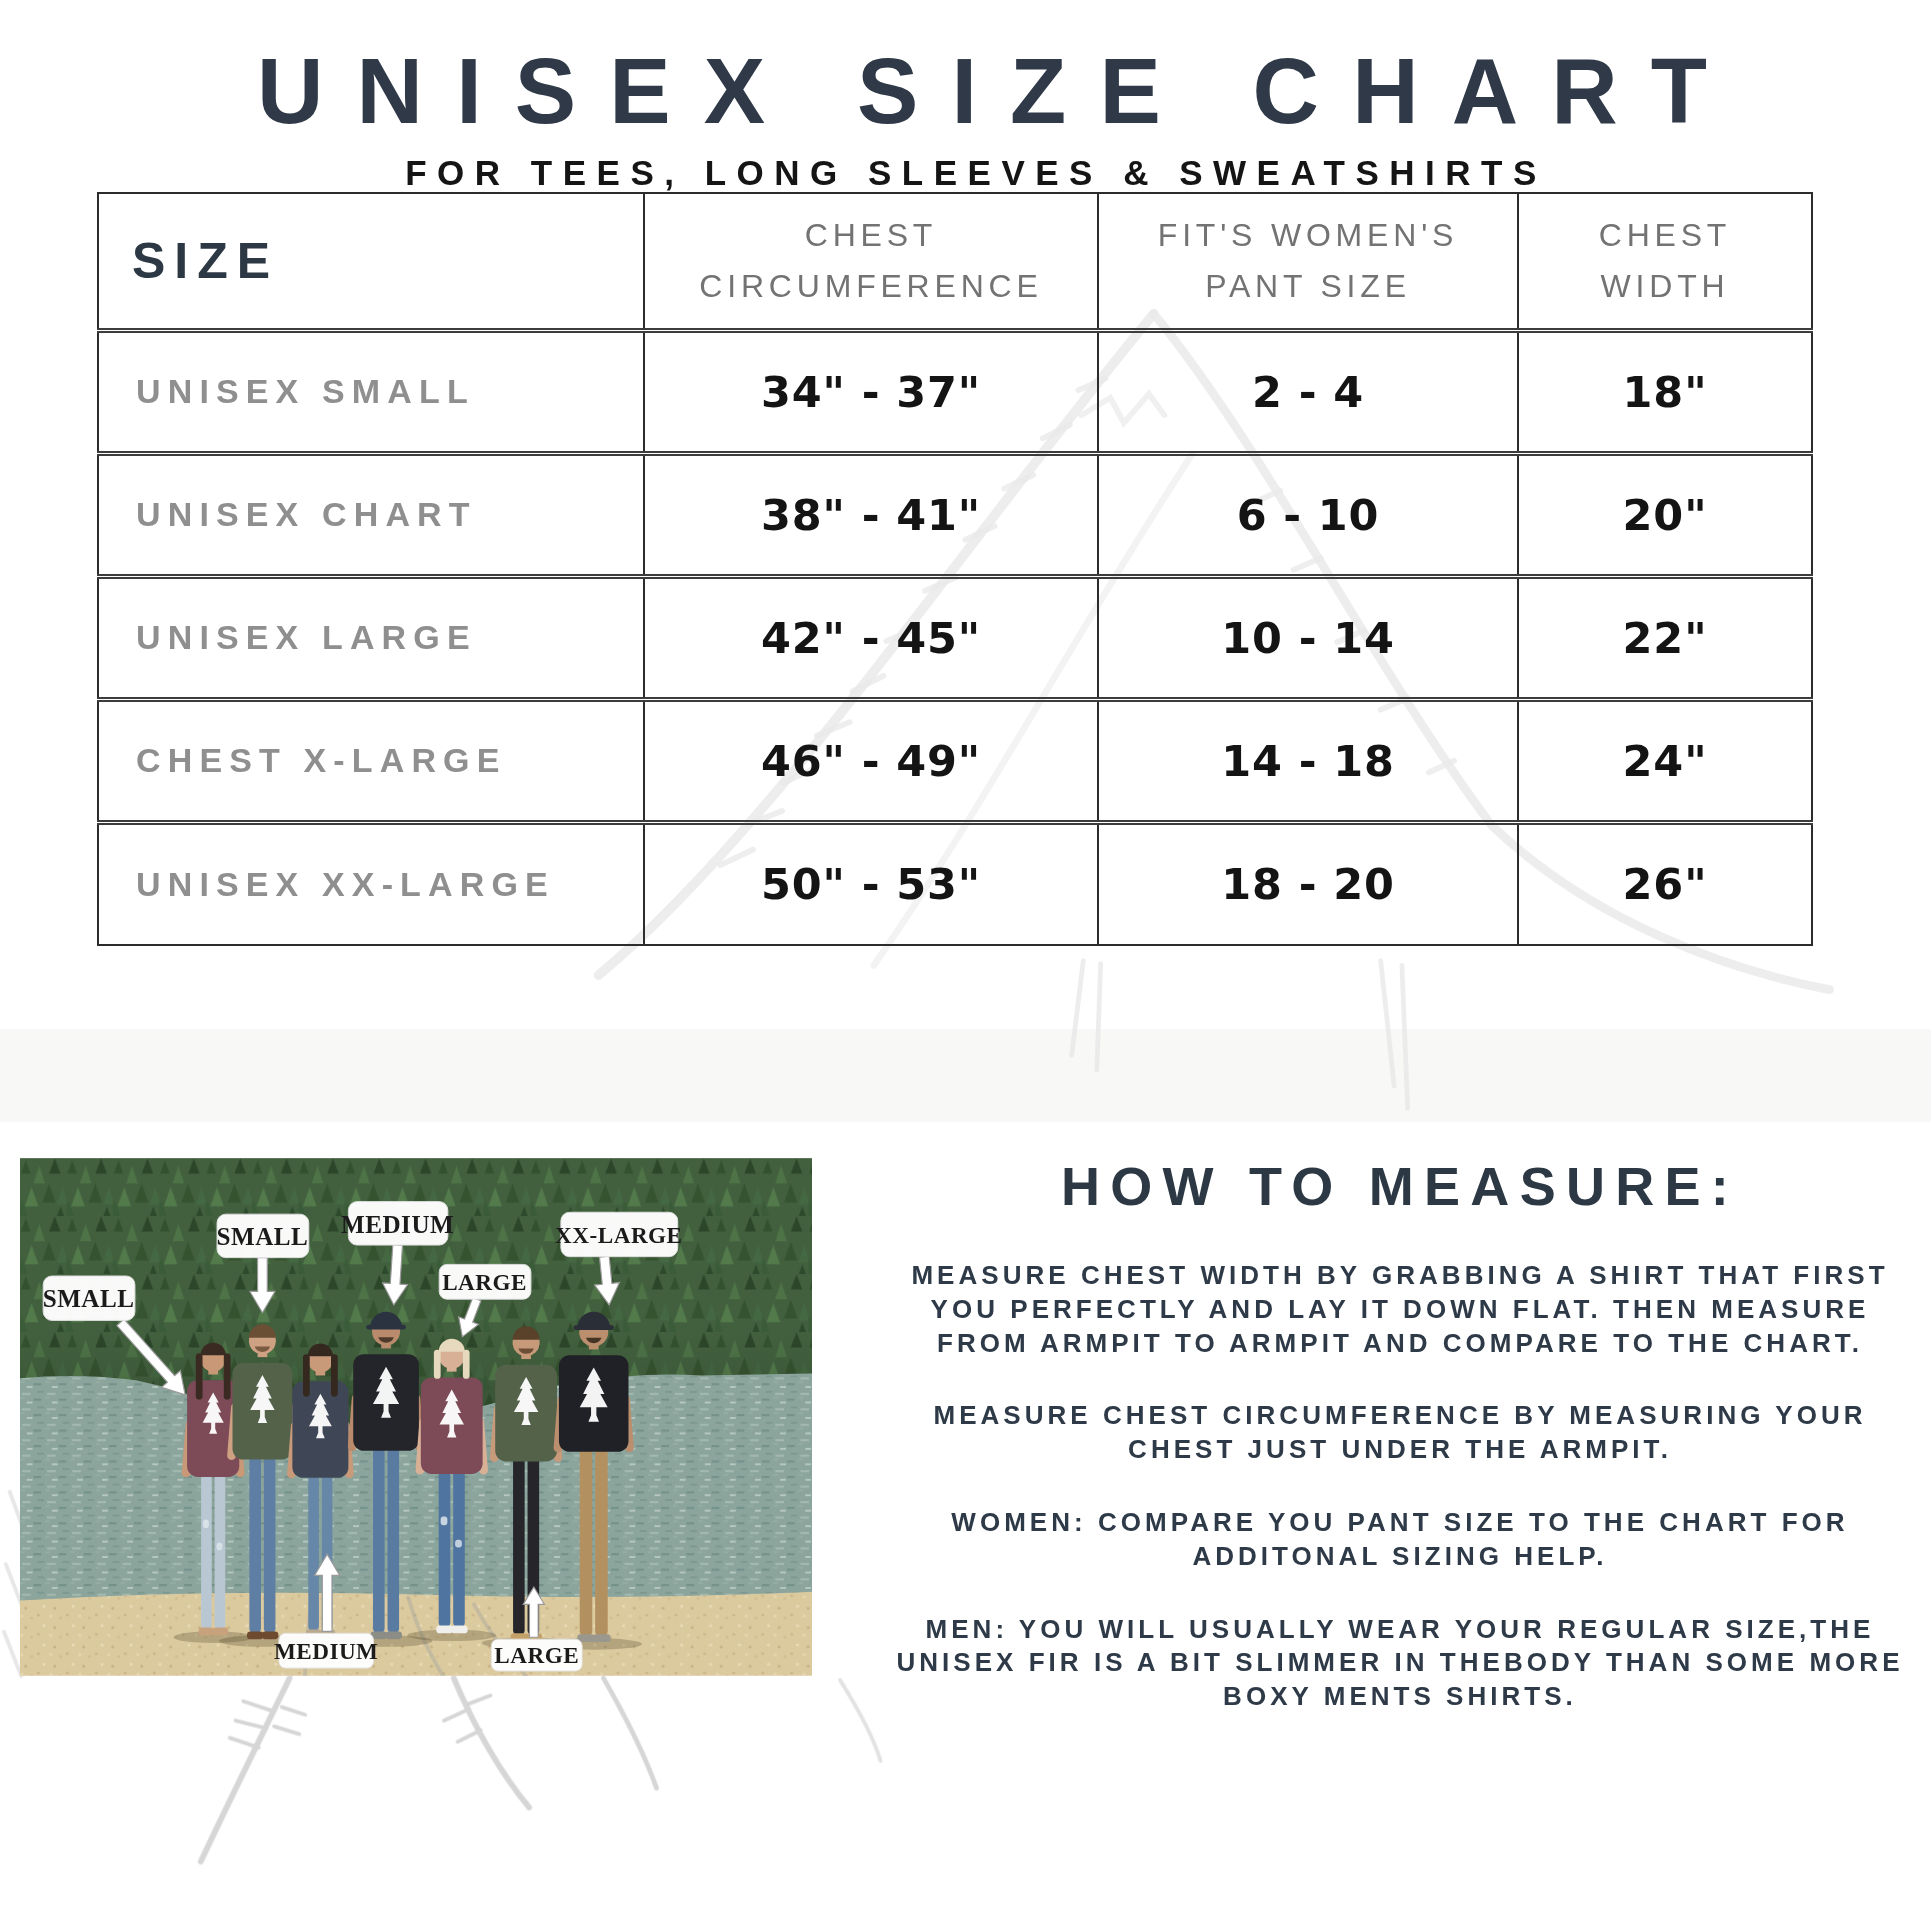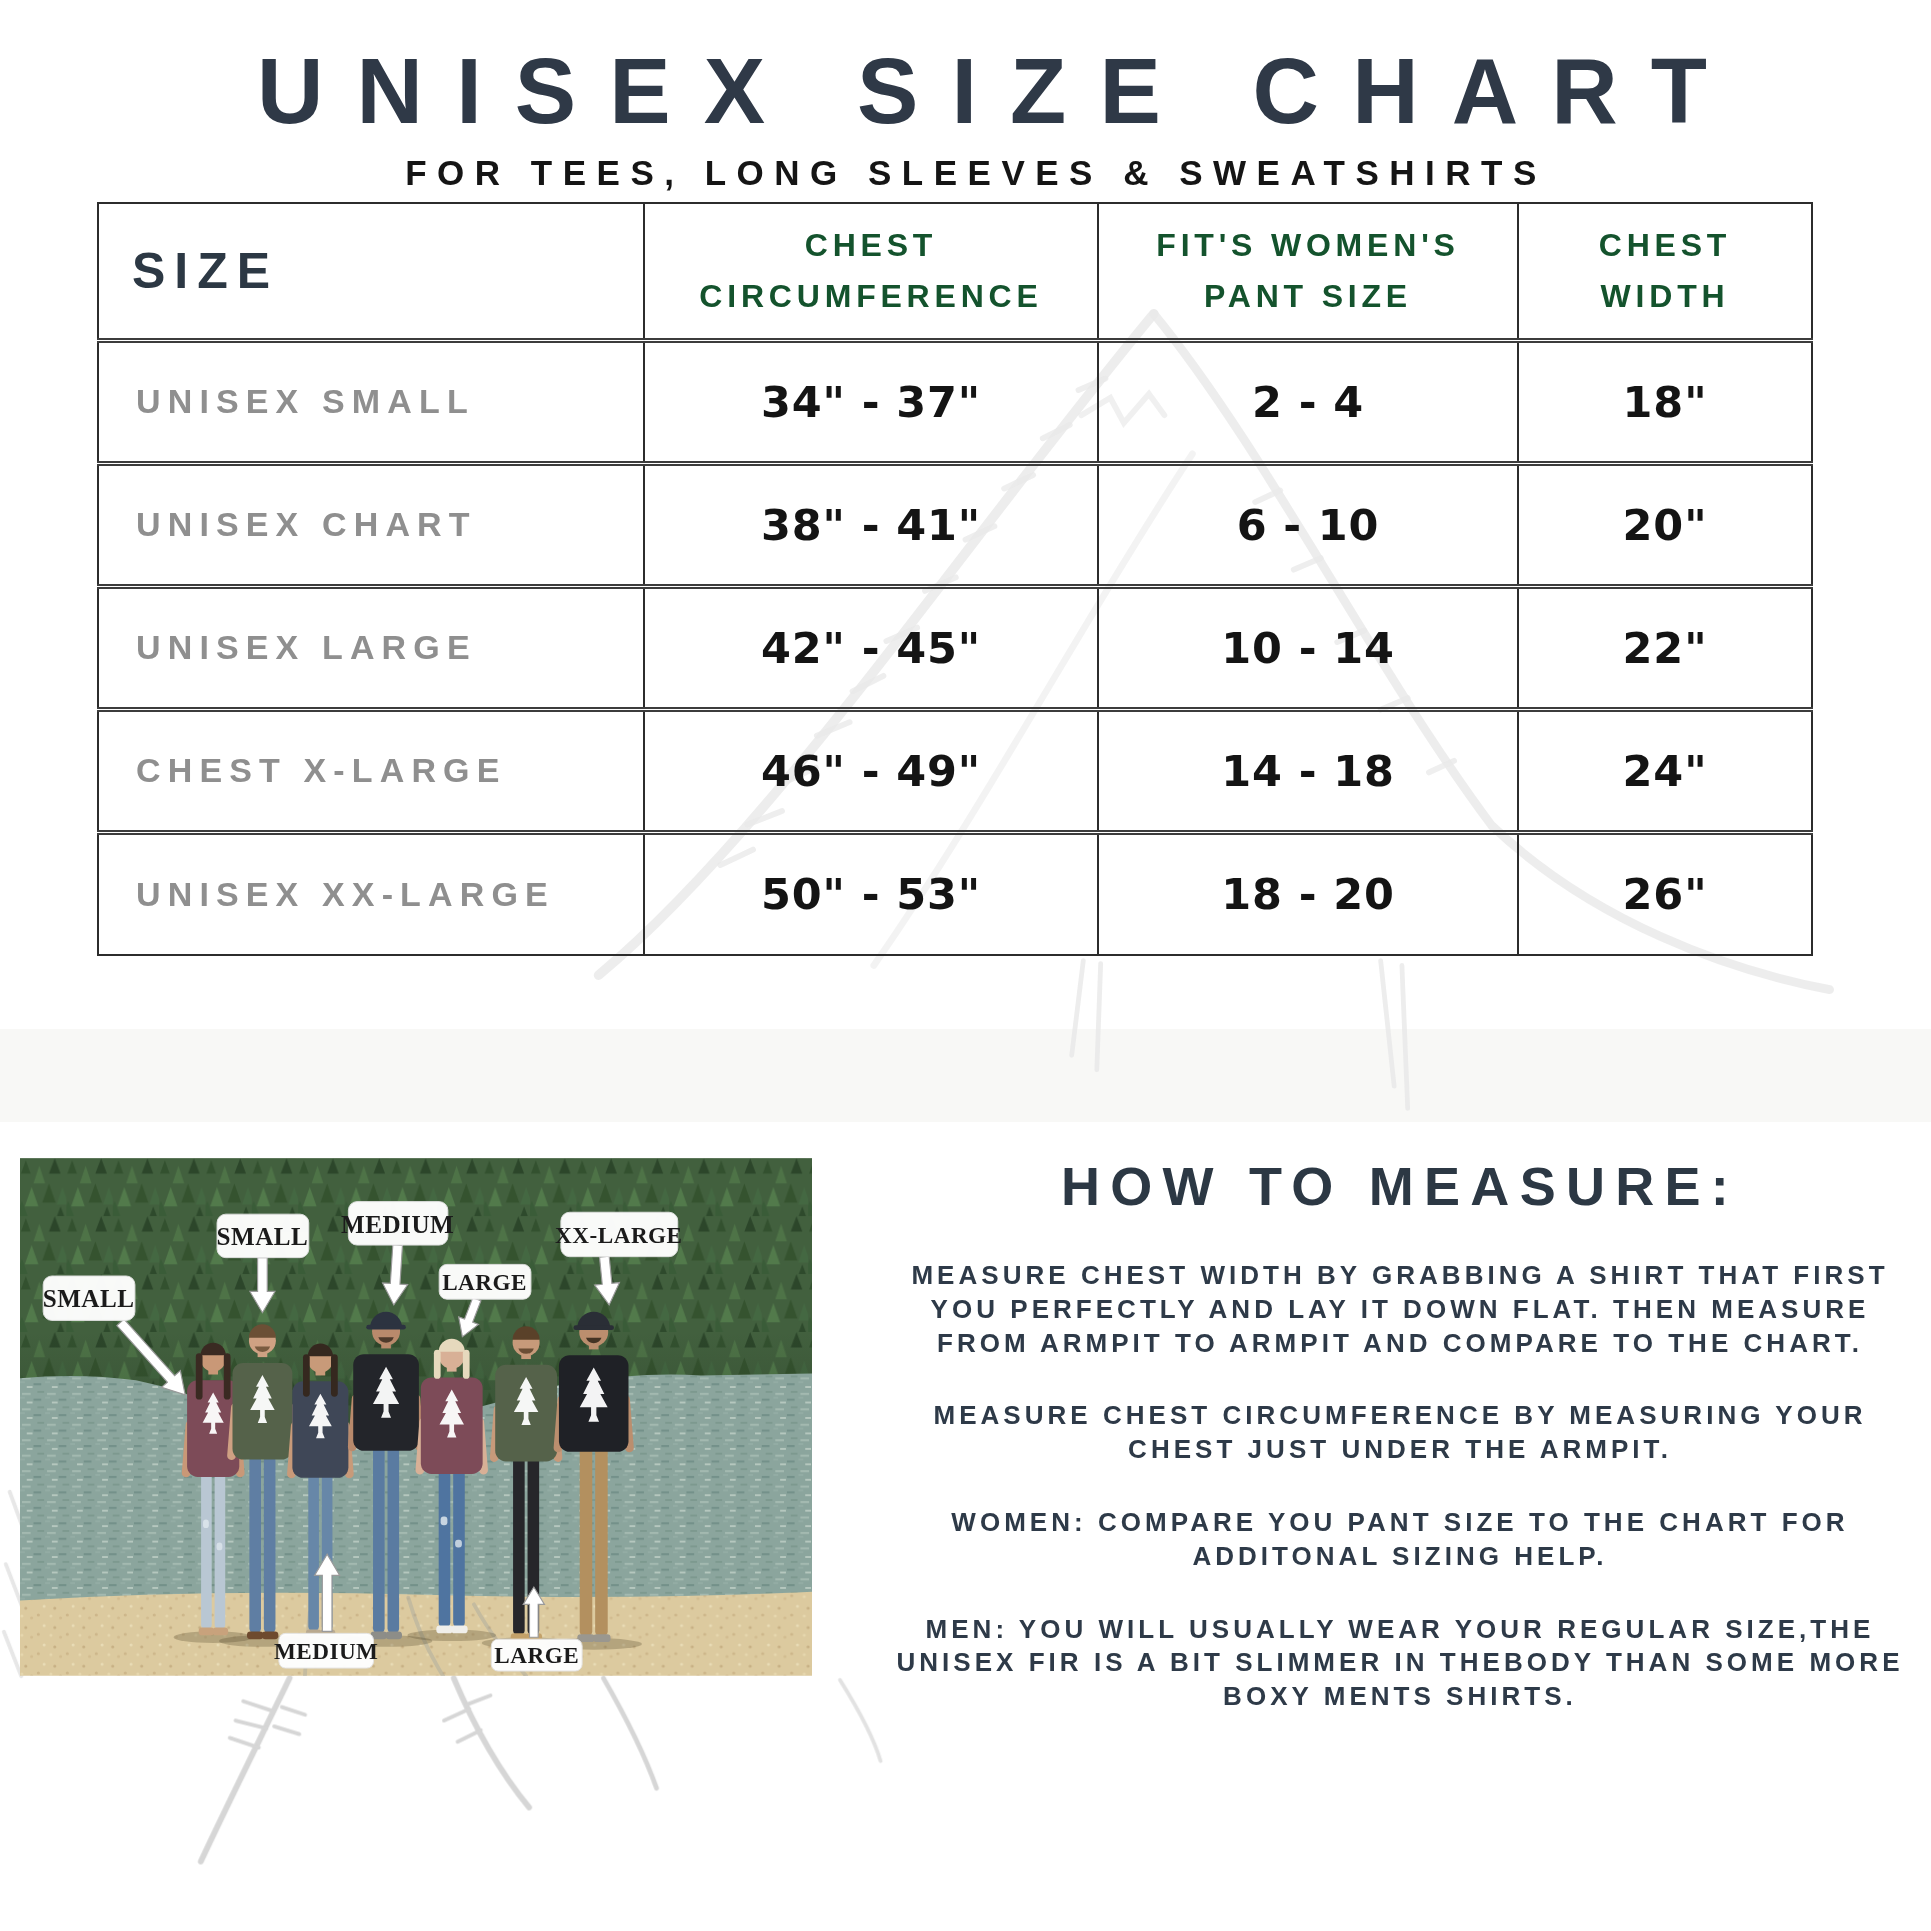--- a/index.html
+++ b/index.html
@@ -17,35 +17,35 @@
   #subtitle{
     top:153px;left:0;width:1931px;text-align:center;
     font-size:35px;font-weight:bold;letter-spacing:0.30em;padding-left:0.30em;
     color:#151515;white-space:nowrap;
   }
   
   #band{top:1029px;left:0;width:1931px;height:93px;background:#f8f8f6;z-index:0;}
   
   #watermark{top:0;left:0;z-index:0;pointer-events:none;}
   
-  #size-table-wrap{left:97px;top:202px;z-index:2;}
+  #size-table-wrap{left:97px;top:192px;z-index:2;}
   table#size-table{
     border-collapse:collapse;table-layout:fixed;width:1714px;height:750px;
     background:transparent;
   }
   #size-table th,#size-table td{border:2.9px solid #2c2c2c;overflow:hidden;}
   #size-table tr.data-row th,#size-table tr.data-row td{border-top:5.8px double #3c3c3c;}
   #size-table tr.header-row{height:137px;}
   #size-table tr.data-row{height:123px;}
   .size-th{
     font-size:50px;font-weight:bold;letter-spacing:0.18em;color:#2c3844;
     text-align:left;padding-left:33px;
   }
   .col-th{
-    font-size:32px;font-weight:bold;letter-spacing:0.15em;color:#14532d;
+    font-size:32px;font-weight:normal;letter-spacing:0.15em;color:#737373;
     text-align:center;line-height:1.58;padding:0 19.3px;
   }
   .col-th.narrow{padding:0 29px;margin-left:20px;}
   .size-cell{
     font-size:34px;font-weight:bold;letter-spacing:0.21em;color:#8f8f8f;
     text-align:left;padding-left:37px;white-space:nowrap;
   }
   .val-cell{
     font-family:"DejaVu Sans", sans-serif;
     font-size:43px;font-weight:bold;color:#141414;text-align:center;

